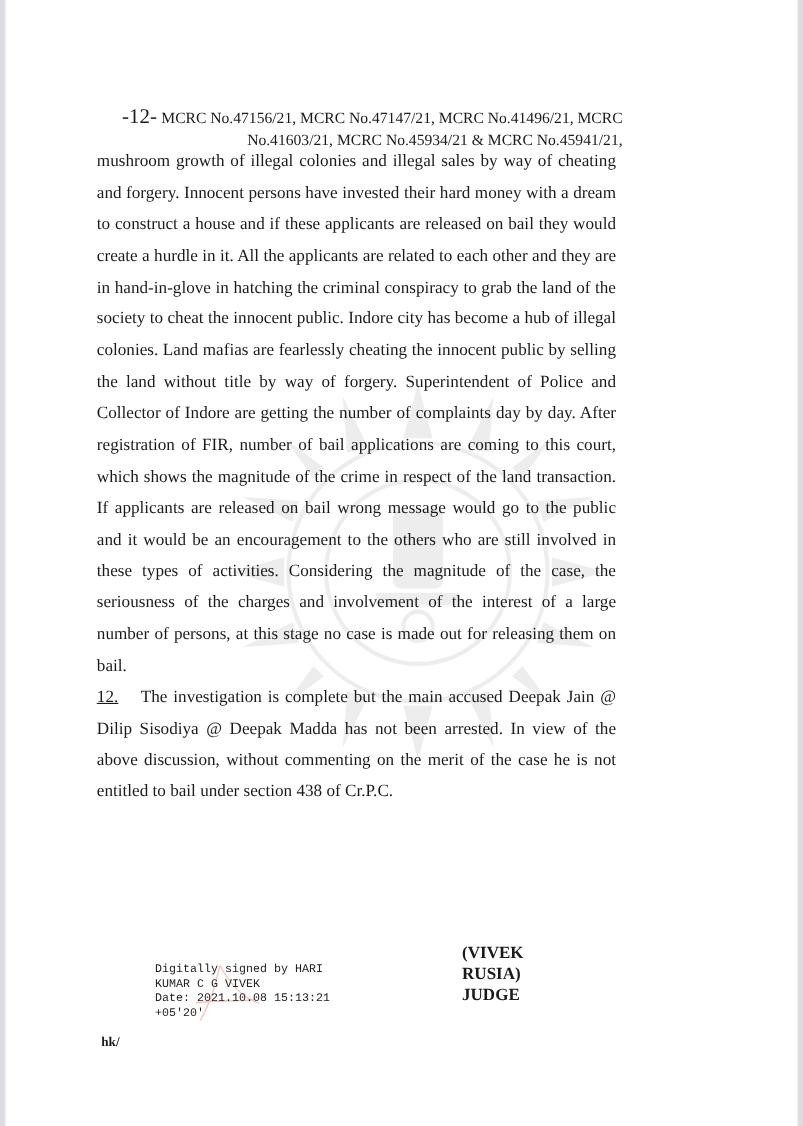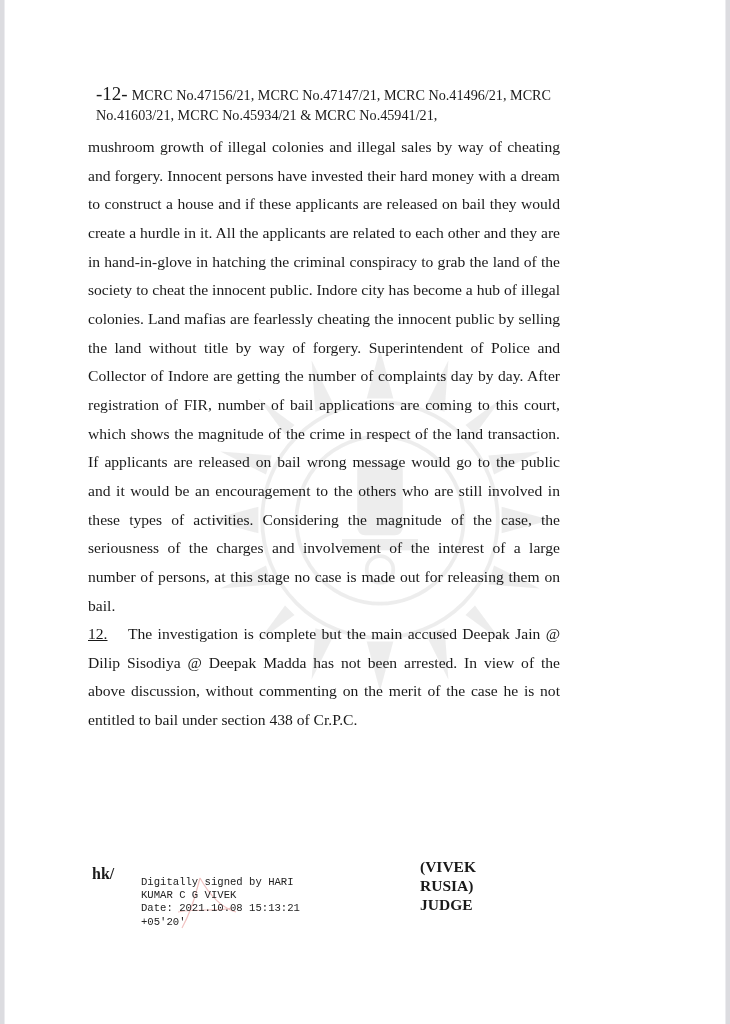--- a/index.html
+++ b/index.html
@@ -6,29 +6,29 @@
   body {
     width: 730px; height: 1024px; background: #ffffff; position: relative; overflow: hidden;
     font-family: "Liberation Serif", "DejaVu Serif", serif; color: #1a1a1a;
   }
   .edge { position: absolute; top: 0; bottom: 0; width: 4px; background: #dcdce0; }
   .edge.left { left: 0; border-right: 1px solid #ececef; }
   .edge.right { right: 0; border-left: 1px solid #ececef; }
 
   .watermark { position: absolute; left: 190px; top: 330px; width: 380px; height: 380px; opacity: 0.09; pointer-events: none; }
 
-  .header { position: absolute; left: 96px; top: 84px; width: 470px; text-align: left; line-height: 19px; }
+  .header { position: absolute; left: 96px; top: 97px; width: 470px; text-align: right; line-height: 19px; }
   .header .pg { font-size: 19px; }
   .header .cases { font-size: 14.2px; }
 
   .body-text { position: absolute; left: 88px; top: 133px; width: 472px; font-size: 15.6px; line-height: 28.65px; text-align: justify; }
   .body-text p { margin: 0; }
   .para-num { display: inline-block; width: 40px; text-decoration: underline; }
 
-  .hk { position: absolute; left: 92px; top: 865px; font-weight: bold; font-size: 16px; }
+  .hk { position: absolute; left: 92px; top: 940px; font-weight: bold; font-size: 12px; }
   .sig { position: absolute; left: 141px; top: 876px; font-family: Liberation Mono, monospace; font-size: 10.6px; line-height: 13.2px; color: #222; }
   .sig-mark { position: absolute; left: 170px; top: 872px; width: 70px; height: 62px; opacity: 0.35; }
 
   .judge { position: absolute; left: 420px; top: 857px; width: 112px; text-align: left; font-weight: bold; font-size: 15.5px; line-height: 19px; }
 </style>
 </head>
 <body>
 
 <div class="edge left"></div>
 <div class="edge right"></div>

